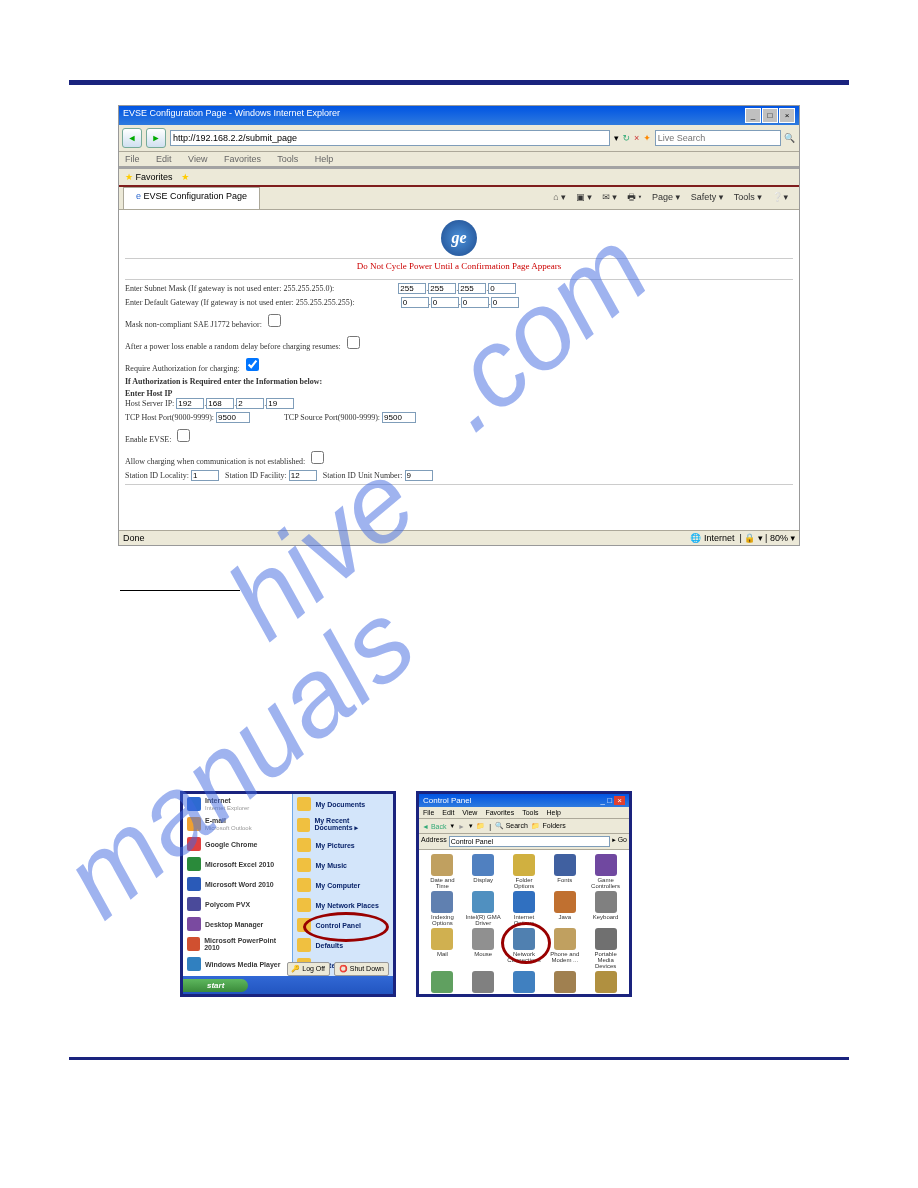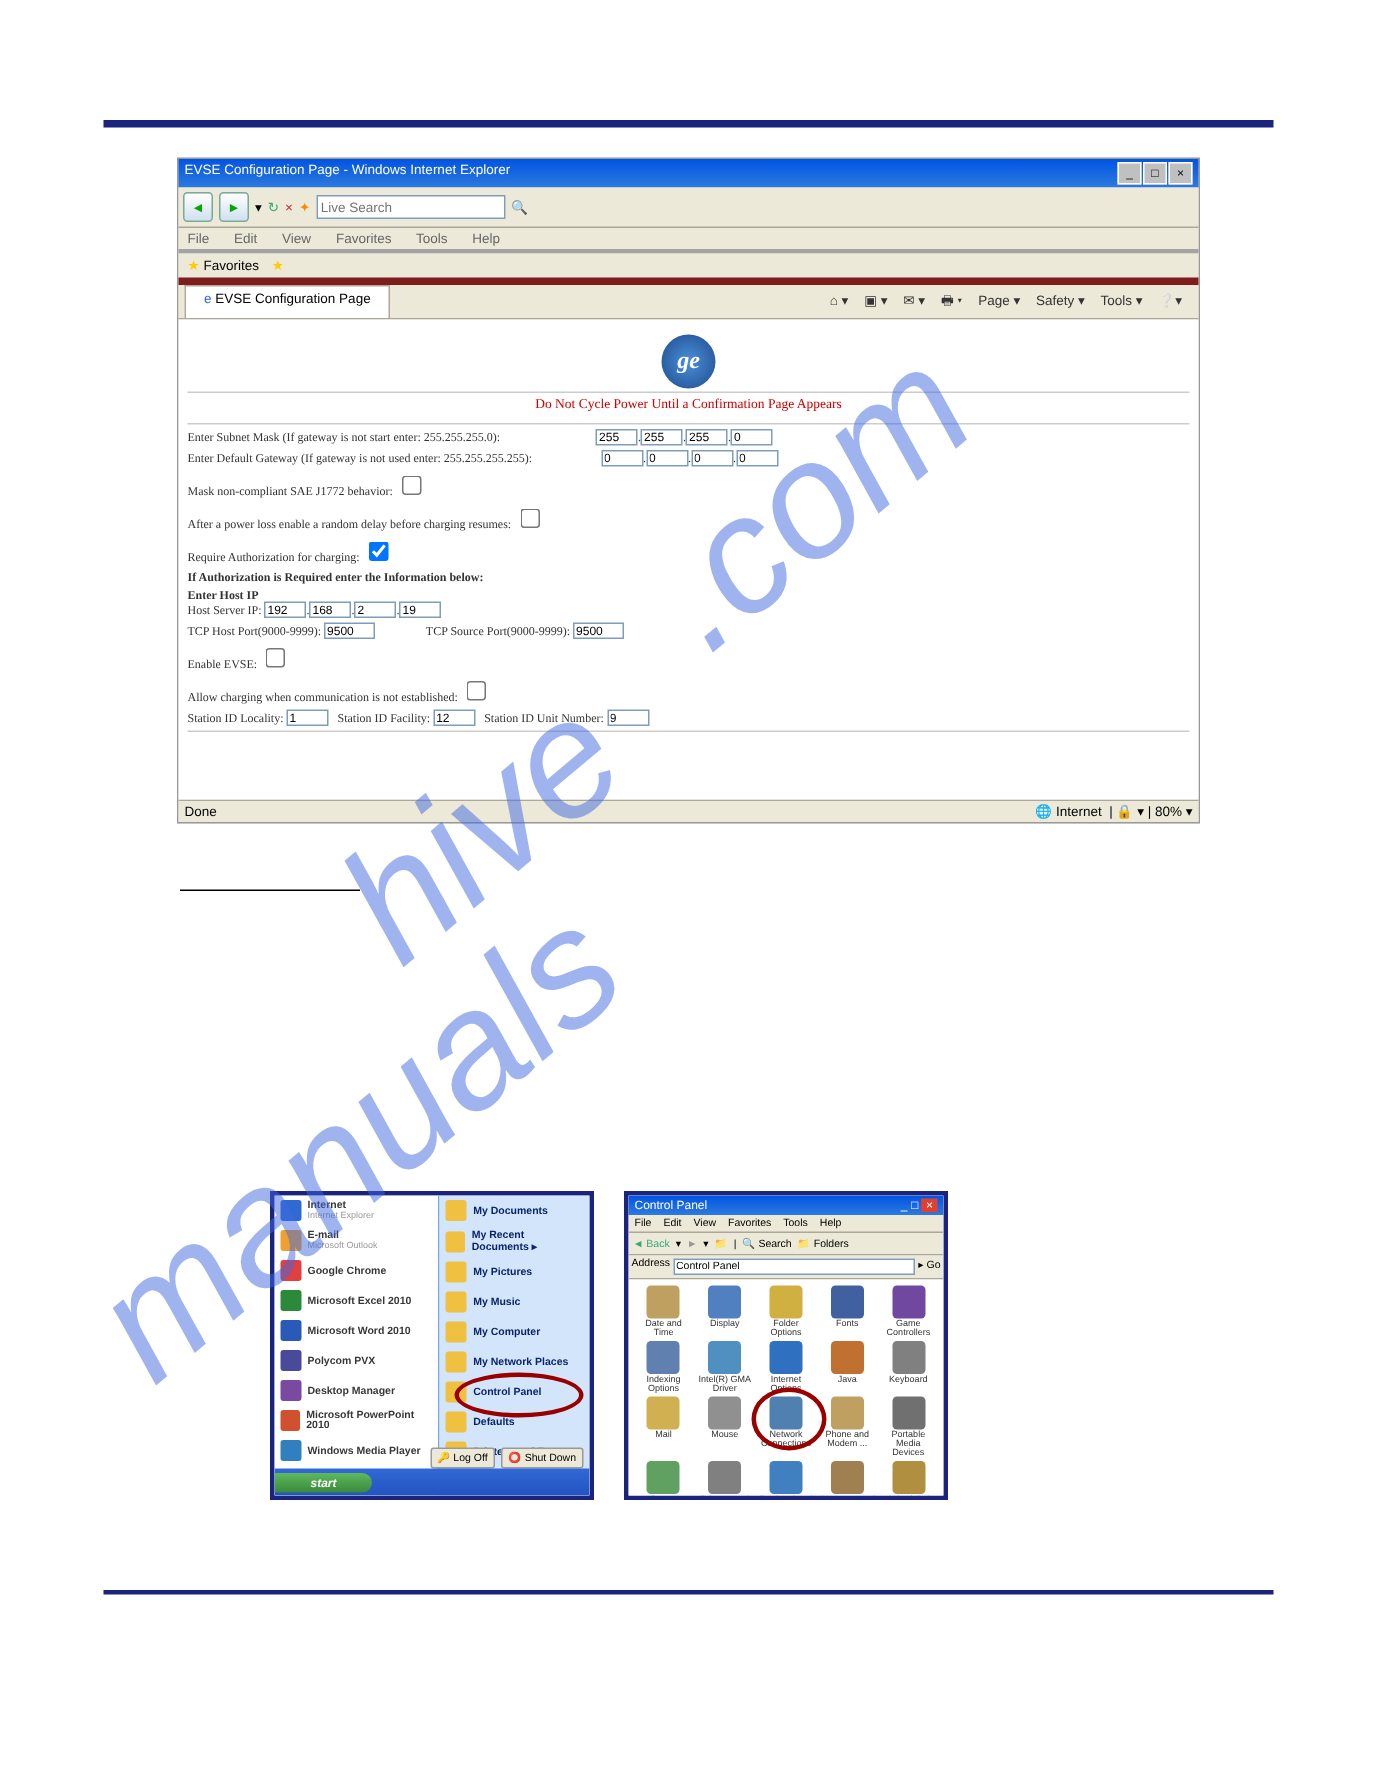--- a/index.html
+++ b/index.html
@@ -8,21 +8,21 @@
 .screenshot1{border:1px solid #999;width:680px;margin:0 auto;background:#ece9d8;font-size:9px}
 .titlebar{background:linear-gradient(#0054e3,#2e7ade);color:#fff;padding:2px 4px;display:flex;justify-content:space-between;font-size:9px}
 .winbtns{display:flex;gap:1px}
 .winbtns span{background:#c0c0c0;color:#000;width:14px;height:13px;display:inline-flex;align-items:center;justify-content:center;border:1px solid #fff;font-size:8px}
 .navbar{background:#ece9d8;padding:3px;display:flex;align-items:center;gap:4px;border-bottom:1px solid #aca899}
 .navbtn{background:linear-gradient(#fff,#d0e0f0);border:1px solid #7a9;border-radius:3px;width:18px;height:18px;display:inline-flex;align-items:center;justify-content:center;color:#0a0}
 .urlbar{flex:1;background:#fff;border:1px solid #7f9db9;padding:2px;font-size:9px}
 .searchbox{width:120px;background:#fff;border:1px solid #7f9db9;padding:2px;font-size:9px}
 .menubar{background:#ece9d8;padding:2px 6px;color:#666;font-size:9px;border-bottom:3px solid #a3a3a3}
 .menubar span{margin-right:14px}
-.favbar{background:#ece9d8;padding:3px 6px;font-size:9px;border-bottom:5px solid #7f1d1d}
+.favbar{background:#ece9d8;padding:3px 6px;font-size:9px;border-bottom:2px solid #7f1d1d}
 .favbar .star{color:#fc0}
 .tabbar{background:#ece9d8;display:flex;justify-content:space-between;padding:0 4px;border-bottom:1px solid #aca899}
 .tab{background:#fff;border:1px solid #aca899;border-bottom:none;padding:3px 12px;font-size:9px}
 .rtools{font-size:9px;padding:3px;color:#333}
 .rtools span{margin:0 4px}
 .content{background:#fff;padding:10px 6px;font-family:'Times New Roman',serif;height:300px;overflow:hidden;position:relative}
 .logo{width:36px;height:36px;border-radius:50%;background:radial-gradient(#4a90d9,#1e4a8c);margin:0 auto;display:flex;align-items:center;justify-content:center;color:#fff;font-style:italic;font-weight:bold;font-size:16px}
 .ptitle{color:#c00;font-weight:bold;font-size:15px;text-align:center;margin:6px 0}
 .warn{color:#c00;font-size:9px;text-align:center;margin-bottom:8px}
 .hr-t{border-top:1px solid #ccc;margin:2px 0}
@@ -67,20 +67,21 @@
   <span>EVSE Configuration Page - Windows Internet Explorer</span>
   <div class="winbtns">
    <span>_</span>
    <span>□</span>
    <span>×</span>
   </div>
  </div>
  <div class="navbar">
   <span class="navbtn">◄</span>
   <span class="navbtn">►</span>
+  <input class="urlbar" value="http://192.168.2.2/submit_page" style="">
   <span>▾</span>
   <span style="color:#3a7">↻</span>
   <span style="color:#c33">×</span>
   <span style="color:#f80">✦</span>
   <input class="searchbox" placeholder="Live Search" style="">
   <span>🔍</span>
  </div>
  <div class="menubar">
   <span>File</span>
   <span>Edit</span>
@@ -109,21 +110,21 @@
    <span>Tools ▾</span>
    <span>❔▾</span>
   </div>
  </div>
  <div class="content">
   <div class="logo">ge</div>
   <div class="hr-t"></div>
   <div class="warn">Do Not Cycle Power Until a Confirmation Page Appears</div>
   <div class="hr-t"></div>
   <div class="frow">
-   <span>Enter Subnet Mask (If gateway is not start enter: 255.255.255.0):</span>
+   <span>Enter Subnet Mask (If gateway is not used enter: 255.255.255.0):</span>
    <span style="display:inline-block;width:60px"></span>
    <input value="255" style="">.<input value="255" style="">.<input value="255" style="">.<input value="0" style="">
   </div>
   <div class="frow">
    <span>Enter Default Gateway (If gateway is not used enter: 255.255.255.255):</span>
    <span style="display:inline-block;width:42px"></span>
    <input value="0" style="">.<input value="0" style="">.<input value="0" style="">.<input value="0" style="">
   </div>
   <div class="frow"><span>Mask non-compliant SAE J1772 behavior:</span> <input type="checkbox" style=""></div>
   <div class="frow"><span>After a power loss enable a random delay before charging resumes:</span> <input type="checkbox" style=""></div>

